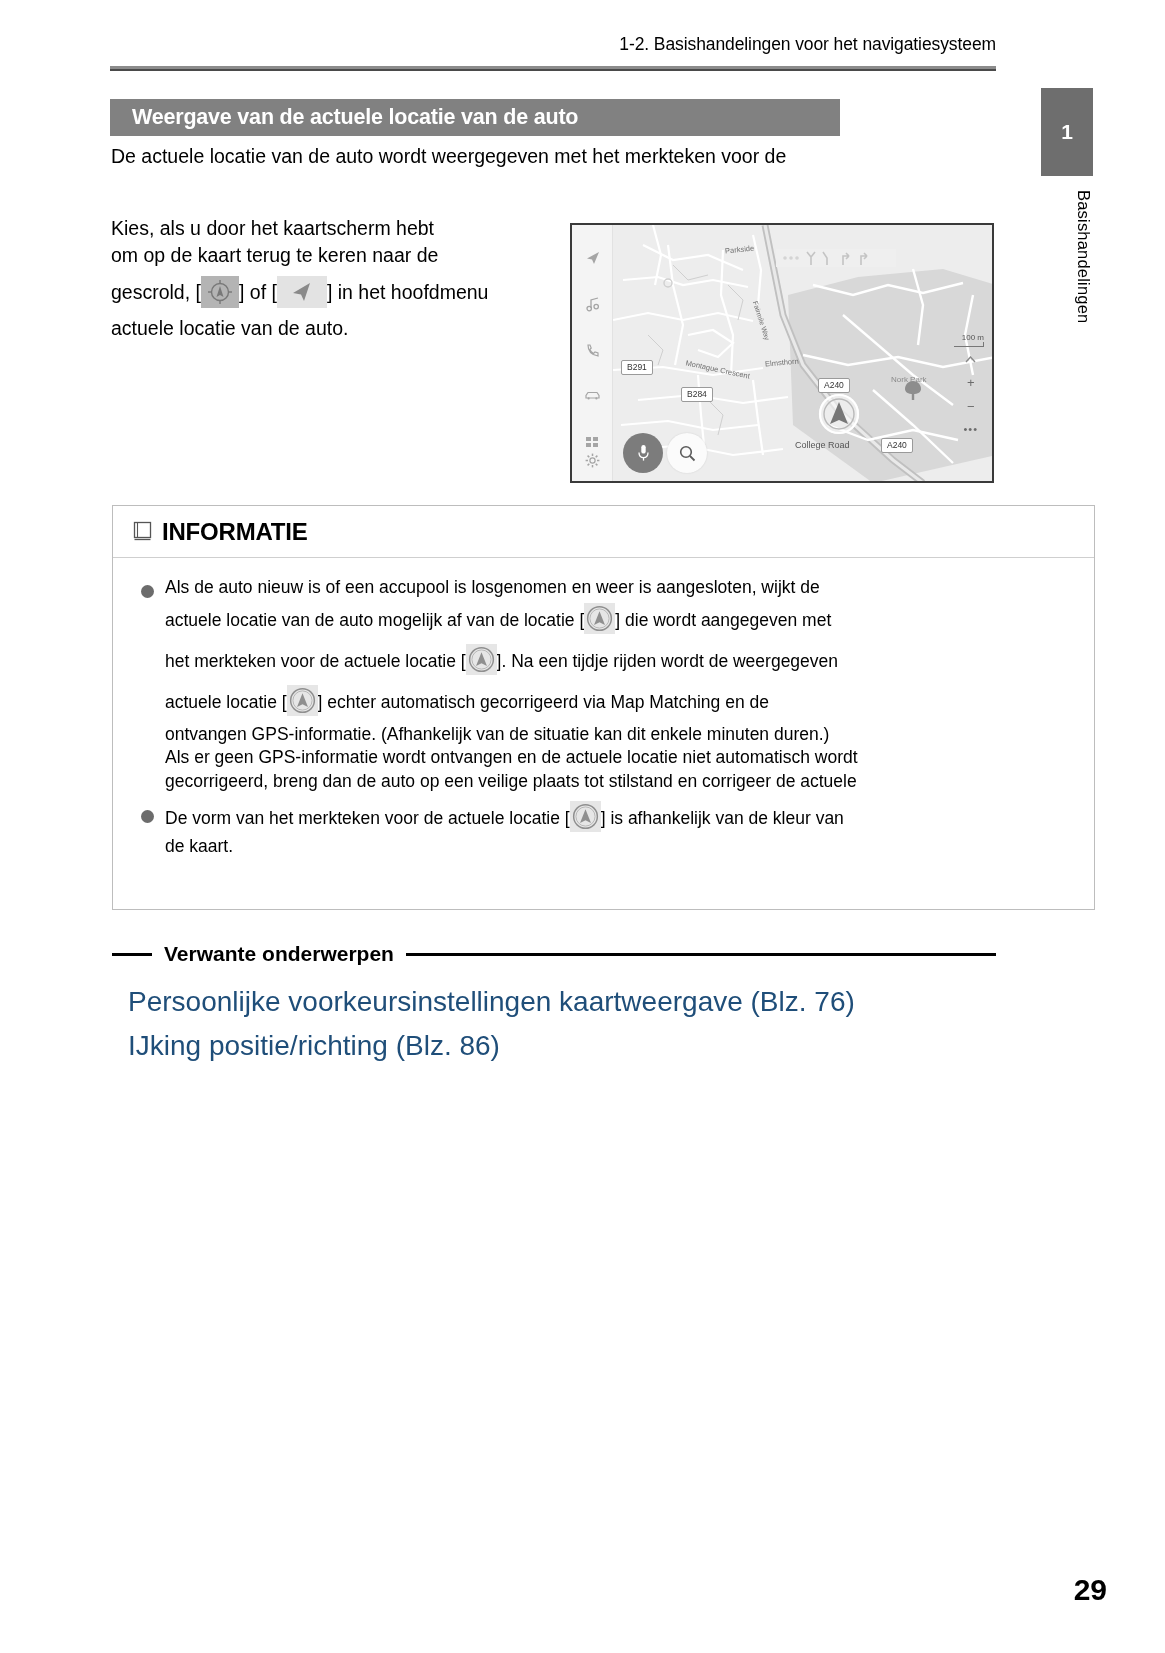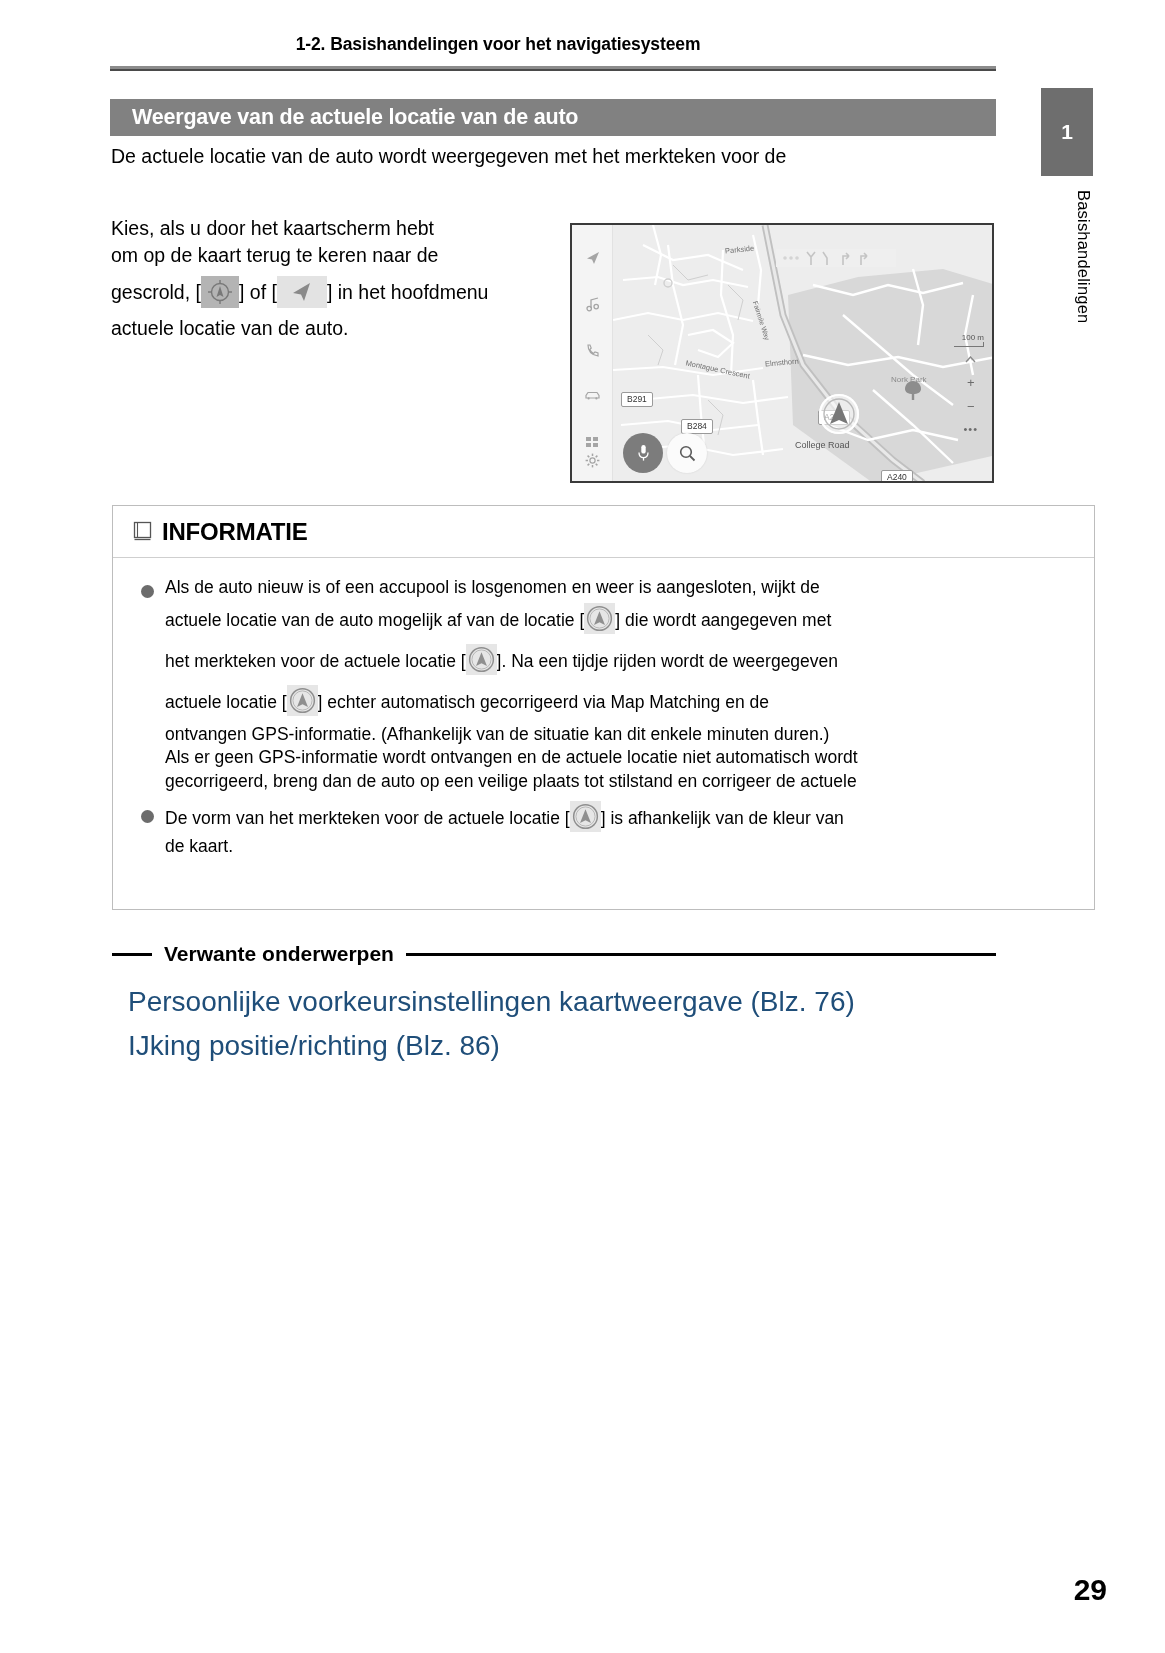--- a/index.html
+++ b/index.html
@@ -10,21 +10,21 @@
     font-family: "Liberation Sans", sans-serif;
     color: #000;
     position: relative;
     overflow: hidden;
   }
   .page { position:relative; width:1165px; height:1653px; }
 
   
   .running-head {
     position:absolute; left:0; top:34px; width:996px;
-    text-align:center; font-size:17.5px; font-weight:bold;
+    text-align:right; font-size:17.5px; font-weight:normal;
     letter-spacing:-0.1px; color:#000;
   }
   .head-rule {
     position:absolute; left:110px; top:66px; width:886px; height:5px;
     background:#8c8c8c;
     border-bottom:2px solid #4a4a4a;
   }
 
   
   .side-tab {
@@ -39,21 +39,21 @@
   .side-tab-label {
     position:absolute; left:1041px; top:190px; width:52px;
     font-size:16.5px; color:#000;
     writing-mode: vertical-rl;
     text-orientation: mixed;
     letter-spacing:0.2px;
   }
 
   
   .sec-bar {
-    position:absolute; left:110px; top:99px; width:886px; height:37px;
+    position:absolute; left:110px; top:99px; width:730px; height:37px;
     background:#818181;
     display:flex; align-items:center;
   }
   .sec-bar span {
     color:#fff; font-size:21.5px; font-weight:bold; padding-left:22px;
     letter-spacing:-0.2px;
   }
 
   
   .intro {
@@ -96,21 +96,20 @@
   }
   .map-canvas {
     position:absolute; left:41px; top:0; right:0; bottom:0;
     background:#e8e8e8; overflow:hidden;
   }
   .shield {
     position:absolute; background:#fff; border:1px solid #9a9a9a;
     border-radius:2px; font-size:8.5px; color:#333;
     padding:1px 5px; line-height:11px; z-index:5;
     font-family:"Liberation Sans", sans-serif;
-    margin-top:32px;
   }
   .poi-label {
     position:absolute; font-size:8px; color:#8a8a8a; z-index:5;
     white-space:nowrap;
   }
   .road-label {
     position:absolute; font-size:8.5px; color:#6f6f6f; z-index:5;
     white-space:nowrap;
   }
   .car-marker {

